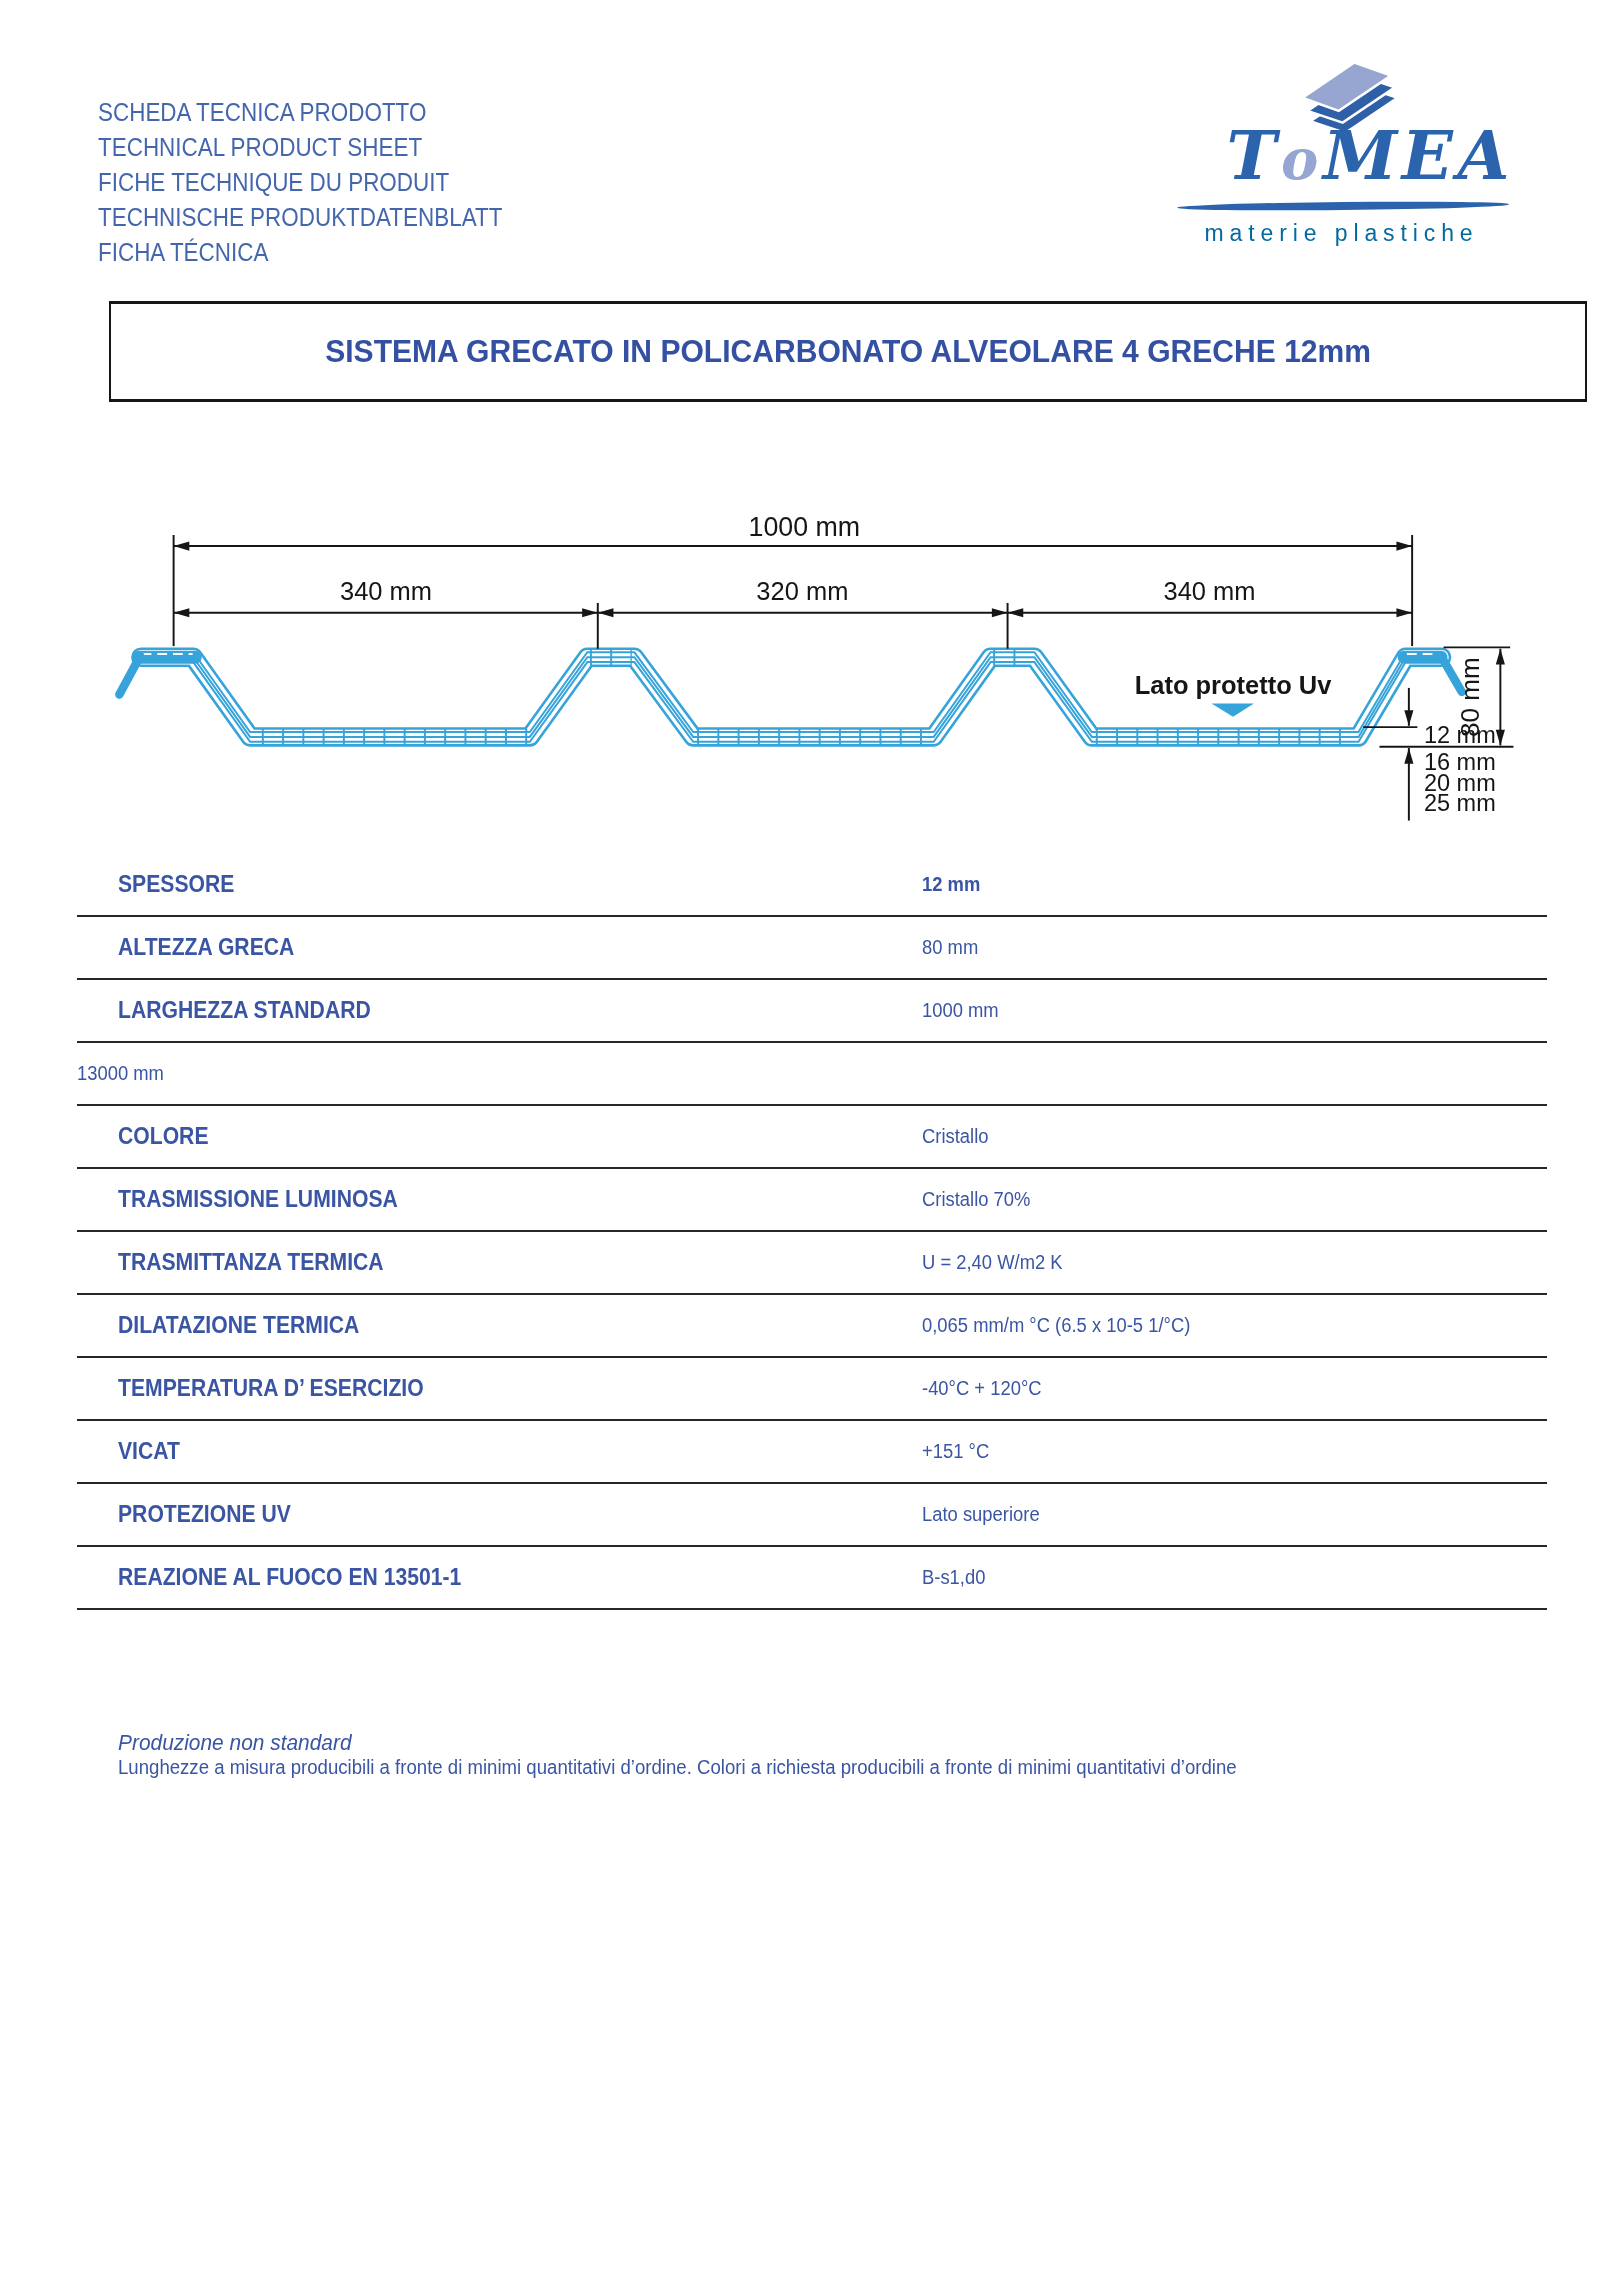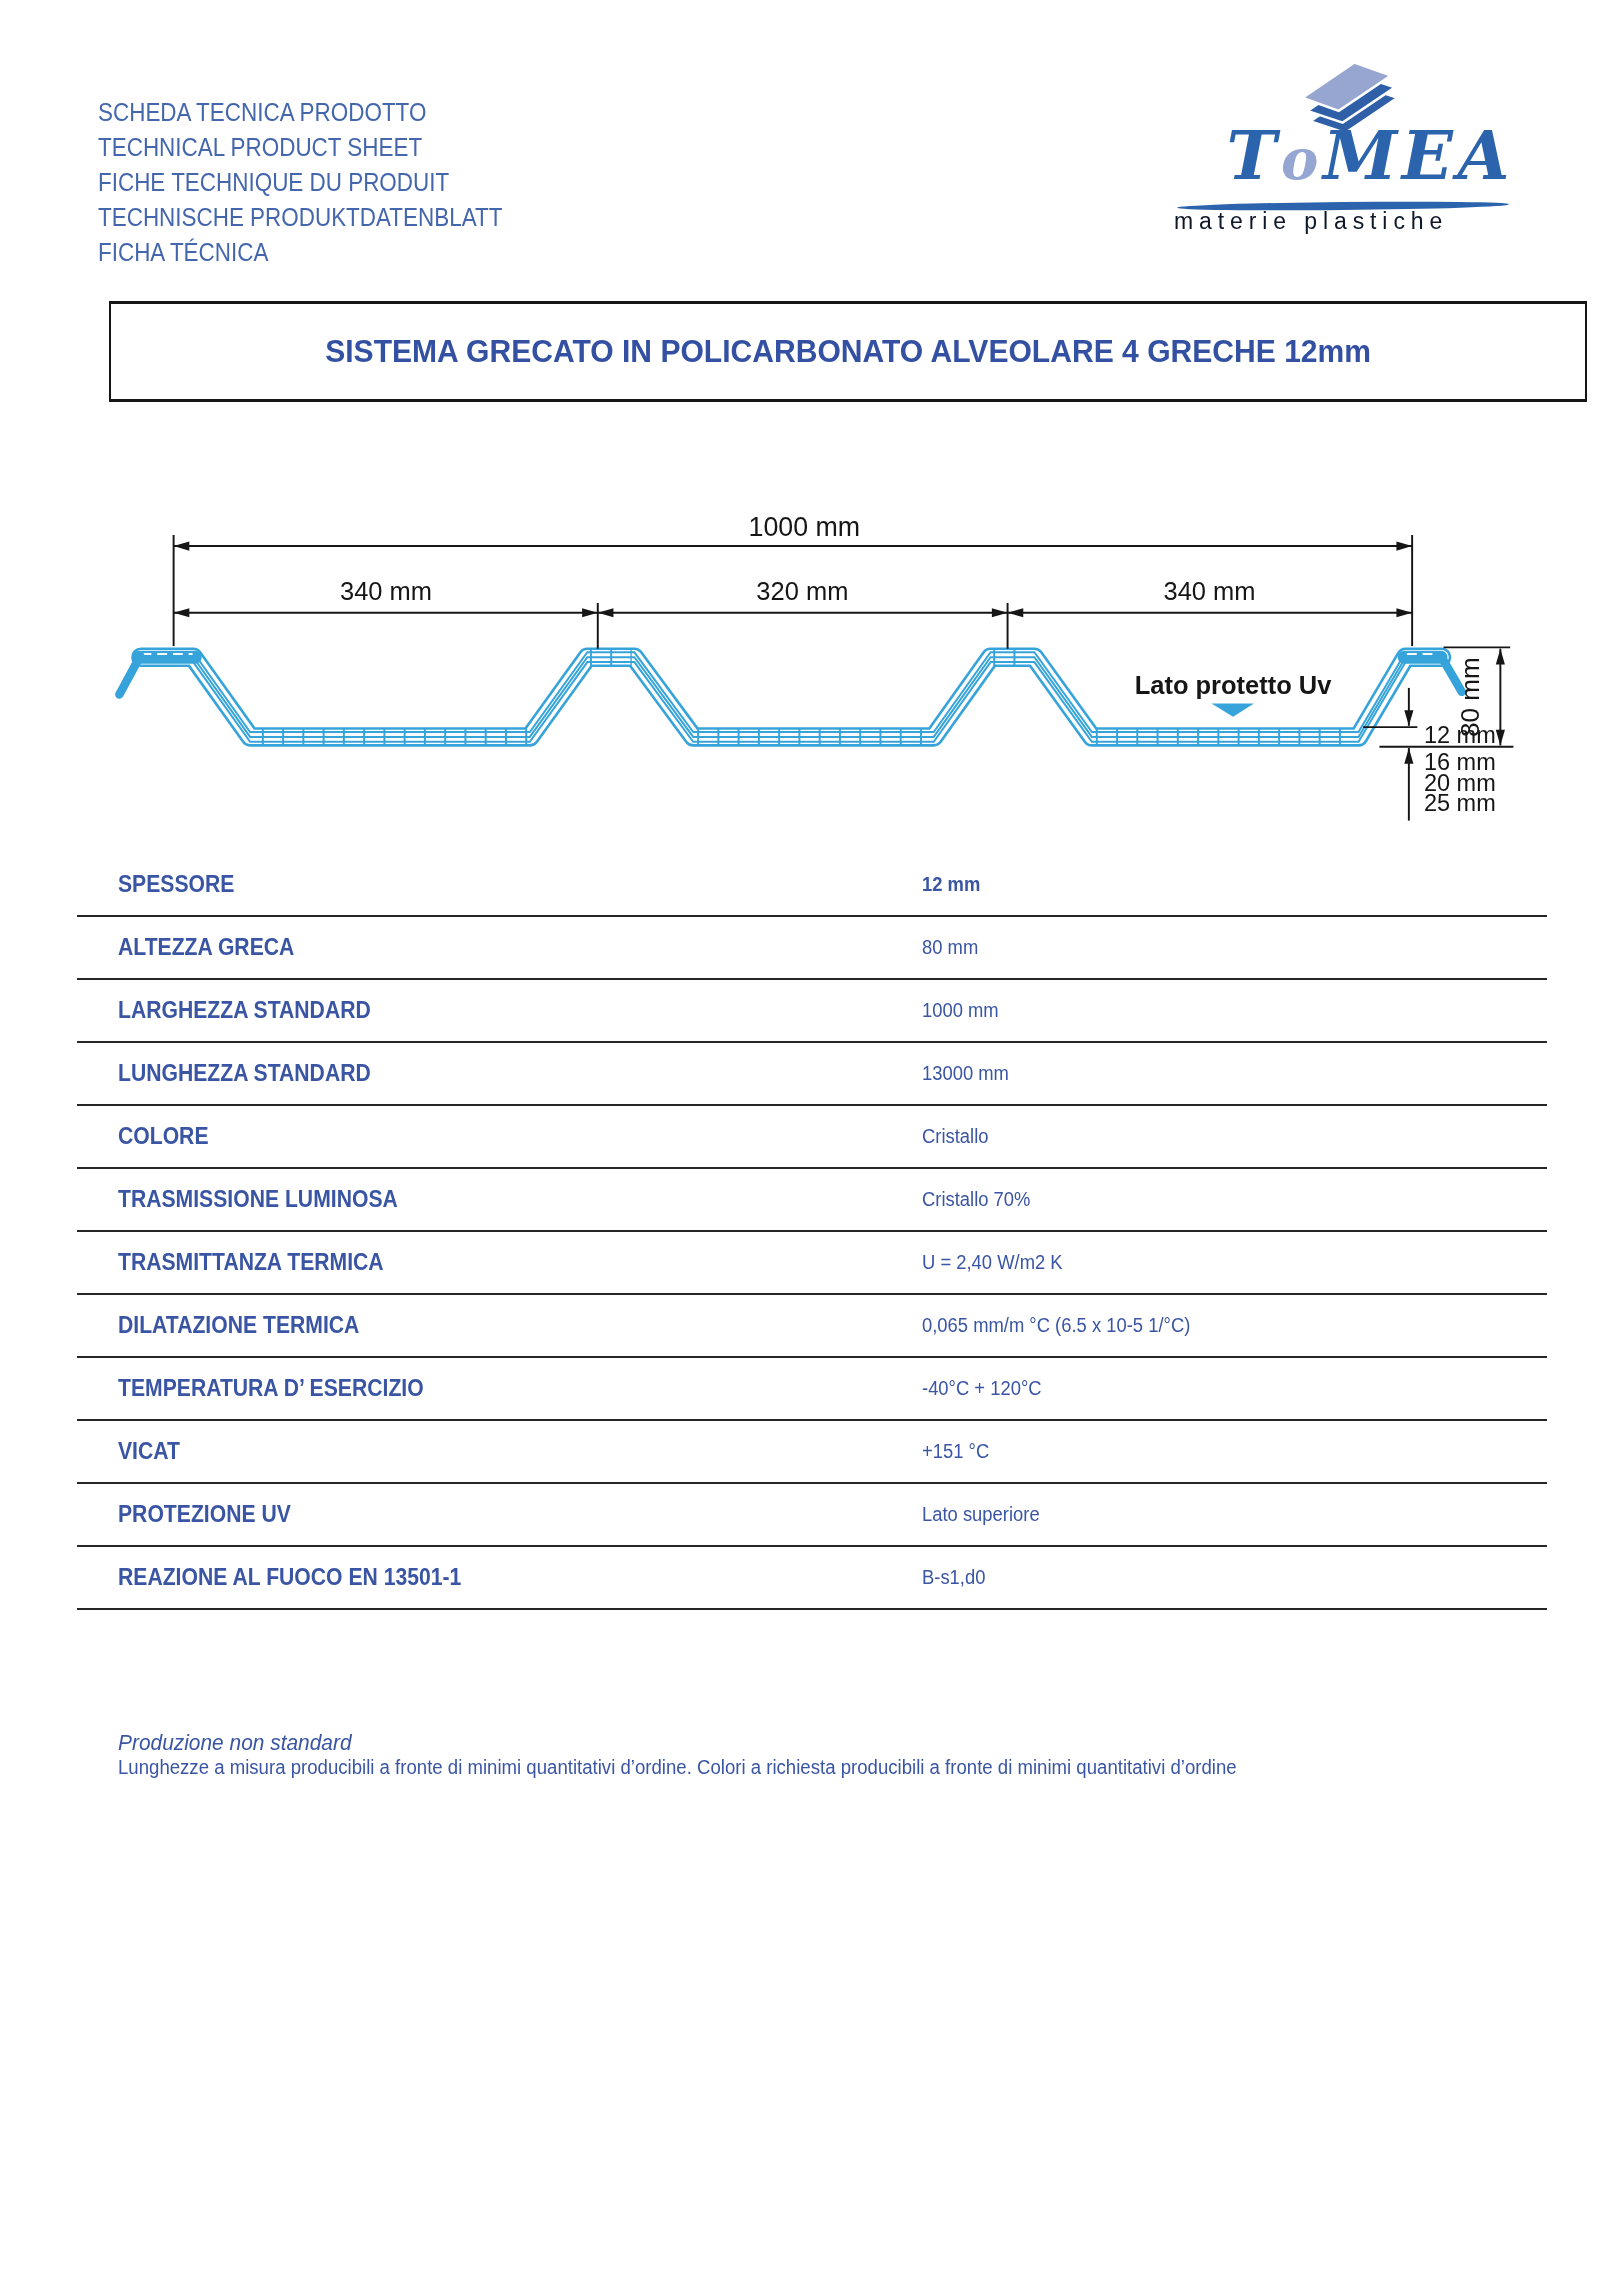--- a/index.html
+++ b/index.html
@@ -20,22 +20,22 @@
     position:absolute;left:0;top:60px;width:340px;text-align:right;
     font-family:"DejaVu Serif", serif;font-style:italic;font-weight:bold;
     font-size:67px;color:#2b64ac;letter-spacing:4.6px;white-space:nowrap;
   }
   .logo .brand .o{color:#96a6d2;font-size:56px;}
   .logo .swoosh{
     position:absolute;left:2.6px;top:146px;width:332px;height:7.8px;
     background:#2b64ac;border-radius:50%;transform:rotate(-0.6deg);
   }
   .logo .tagline{
-    position:absolute;left:0;top:152px;width:335px;text-align:left;
-    font-size:23px;letter-spacing:5.9px;color:#0f172a;white-space:nowrap;
+    position:absolute;left:0;top:164px;width:335px;text-align:center;
+    font-size:23px;letter-spacing:5.9px;color:#0369a1;white-space:nowrap;
   }
   
   .titlebox{
     position:absolute;left:72px;top:301px;width:1478px;height:101px;
     border:2.6px solid #161616;border-top-width:3.9px;border-bottom-width:3.9px;
     box-sizing:border-box;display:flex;align-items:center;justify-content:center;margin-left:37px;
   }
   .titlebox .title{
     font-size:31px;font-weight:bold;color:#3350a2;letter-spacing:0px;
     transform:scaleX(0.97);white-space:nowrap;
@@ -180,21 +180,20 @@
     </div>
     <div class="row">
       <div class="lbl"><span>ALTEZZA GRECA</span></div>
       <div class="val"><span>80 mm</span></div>
     </div>
     <div class="row">
       <div class="lbl"><span>LARGHEZZA STANDARD</span></div>
       <div class="val"><span>1000 mm</span></div>
     </div>
     <div class="row">
-      <div class="lbl"><span>LUNGHEZZA STANDARD</span></div>
       <div class="val"><span>13000 mm</span></div>
     </div>
     <div class="row">
       <div class="lbl"><span>COLORE</span></div>
       <div class="val"><span>Cristallo</span></div>
     </div>
     <div class="row">
       <div class="lbl"><span>TRASMISSIONE LUMINOSA</span></div>
       <div class="val"><span>Cristallo 70%</span></div>
     </div>

